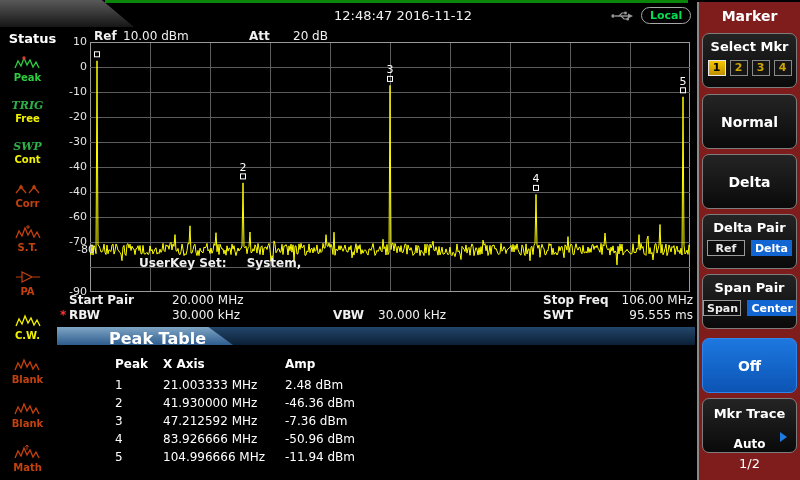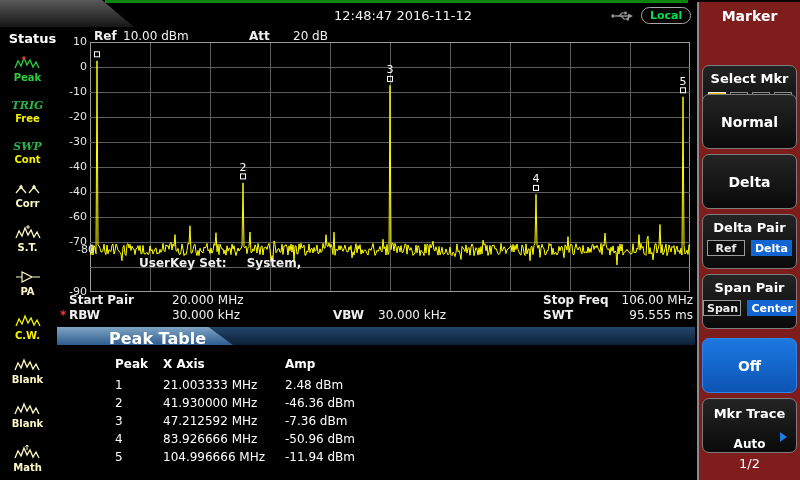--- a/index.html
+++ b/index.html
@@ -21,21 +21,21 @@
   .sidebar{position:absolute;left:0;top:27px;width:67px;height:453px;box-sizing:border-box;
            border-right:2px solid #8a8a8a;background:#000;}
   .sb-title{margin-top:4px;text-align:center;font-size:13px;font-weight:bold;color:#fff;}
   .sb-items{position:absolute;left:0;top:28px;width:55px;height:418px;display:flex;
             flex-direction:column;justify-content:space-between;align-items:center;}
   .sb-item{display:flex;flex-direction:column;align-items:center;gap:1px;}
   .sb-ico{width:26px;height:16px;}
   .sb-label{font-size:10px;font-weight:bold;}
   .sb-top{font-size:11px;font-weight:bold;font-style:italic;
           font-family:"DejaVu Serif","Liberation Serif",serif;color:#2eb049;}
-  .green{color:#2ecc40;}.yellow{color:#f2f200;}.dim{color:#fef9c3;}
+  .green{color:#2ecc40;}.yellow{color:#f2f200;}.dim{color:#c2410c;}
   .text .sb-label{color:#f2f200;}
   
   .display{position:absolute;left:57px;top:27px;width:638px;height:453px;background:#000;}
   .dtxt{position:absolute;font-size:12px;color:#f0f0f0;white-space:nowrap;}
   .ytick{position:absolute;left:0;width:30px;text-align:right;font-size:11px;color:#e4e4e4;}
   #plot-wrap{position:absolute;left:33px;top:15px;width:600px;height:250px;}
   .star{color:#ff3434;font-weight:bold;}
   .rightval{width:80px;text-align:right;}
   
   .pt-bar{position:absolute;left:0;top:300px;width:638px;height:18px;
@@ -267,21 +267,21 @@
       <div class="ytick" style="top: 158px;">-40</div>
       <div class="ytick" style="top: 183px;">-60</div>
       <div class="ytick" style="top: 208px;">-70</div>
       <div class="ytick" style="top: 216px; padding-left: 8px;">-80</div>
       <div class="ytick" style="top: 258px;">-90</div>
     </div>
 
   <div class="right-panel">
     <div class="menu-title">Marker</div>
     <div id="menu-buttons">
-        <div class="key" style="top: 31px; margin-top: 32px;">
+        <div class="key" style="top: 31px;">
           <div class="key-label">Select Mkr</div>
           <div class="mkr-row">
             <div class="mkr-box sel">1</div>
             <div class="mkr-box">2</div>
             <div class="mkr-box">3</div>
             <div class="mkr-box">4</div>
           </div>
         </div>
         <div class="key" style="top: 92px;">
           <div class="key-center">Normal</div>

